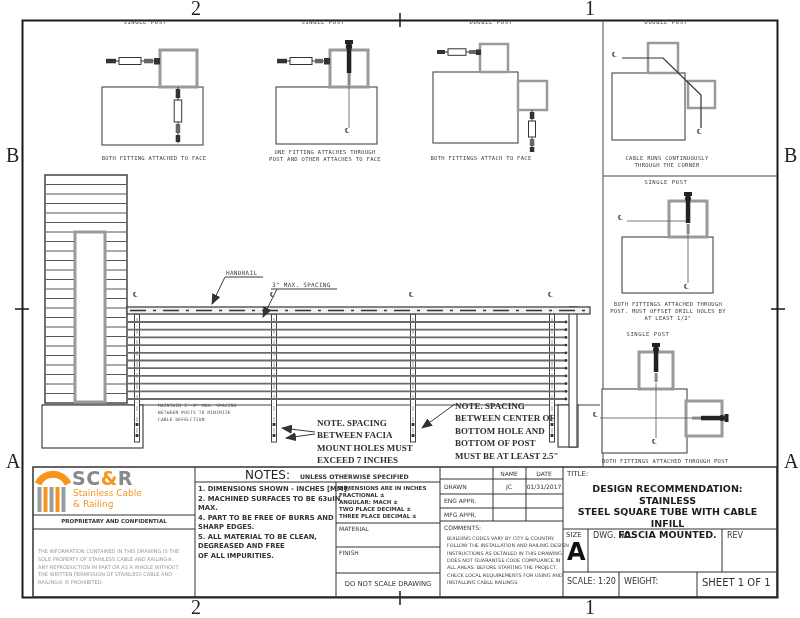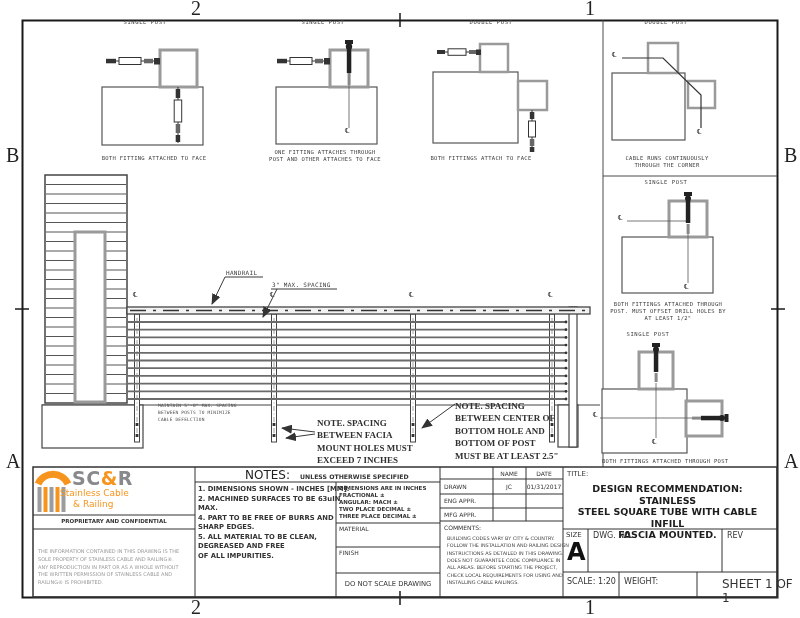--- a/index.html
+++ b/index.html
@@ -309,21 +309,21 @@
 BETWEEN FACIA
 MOUNT HOLES MUST
 EXCEED 7 INCHES</span>
 <span class="txt notebold" style="left:455px;top:400px">NOTE. SPACING
 BETWEEN CENTER OF
 BOTTOM HOLE AND
 BOTTOM OF POST
 MUST BE AT LEAST 2.5"</span>
 
 <span class="txt brand" style="left:72px;top:467px"><span style="color:#87898C">SC</span><span style="color:#F7941E">&amp;</span><span style="color:#87898C">R</span></span>
-<span class="txt" style="left:60px;top:488px;font-size:9px;color:#F7941E">Stainless Cable</span>
+<span class="txt" style="left:73px;top:488px;font-size:9px;color:#F7941E">Stainless Cable</span>
 <span class="txt" style="left:73px;top:499px;font-size:9px;color:#F7941E">&amp; Railing</span>
 <span class="txt tbb ctr" style="left:114px;top:518px;font-size:5.5px;color:#333">PROPRIETARY AND CONFIDENTIAL</span>
 <span class="txt legal" style="left:38px;top:548px;width:152px">THE INFORMATION CONTAINED IN THIS DRAWING IS THE
 SOLE PROPERTY OF STAINLESS CABLE AND RAILING®.
 ANY REPRODUCTION IN PART OR AS A WHOLE WITHOUT
 THE WRITTEN PERMISSION OF STAINLESS CABLE AND
 RAILING® IS PROHIBITED.</span>
 
 <span class="txt" style="left:245px;top:468px;font-size:12px;color:#222">NOTES:</span>
 <span class="txt tbb" style="left:300px;top:473px;font-size:6.2px;color:#333">UNLESS OTHERWISE SPECIFIED</span>
@@ -364,15 +364,15 @@
 <span class="txt tb" style="left:567px;top:470px;font-size:7px">TITLE:</span>
 <div class="txt tbb" style="left:565px;top:483px;width:205px;text-align:center;font-size:9.5px;line-height:1.22;color:#1d1d1d">DESIGN RECOMMENDATION: STAINLESS
 STEEL SQUARE TUBE WITH CABLE INFILL
 FASCIA MOUNTED.</div>
 <span class="txt tb" style="left:566px;top:531px;font-size:7px">SIZE</span>
 <span class="txt tbb" style="left:567px;top:538px;font-size:24px;color:#111">A</span>
 <span class="txt tb" style="left:593px;top:531px;font-size:8px">DWG.  NO.</span>
 <span class="txt tb" style="left:727px;top:531px;font-size:8px">REV</span>
 <span class="txt tb" style="left:567px;top:577px;font-size:8px">SCALE: 1:20</span>
 <span class="txt tb" style="left:624px;top:577px;font-size:8px">WEIGHT:</span>
-<span class="txt tb" style="left:722px;top:577px;font-size:12px">SHEET 1 OF 1</span>
+<span class="txt tb" style="left:702px;top:577px;font-size:10px">SHEET 1 OF 1</span>
 
 </div>
 
 </body></html>

